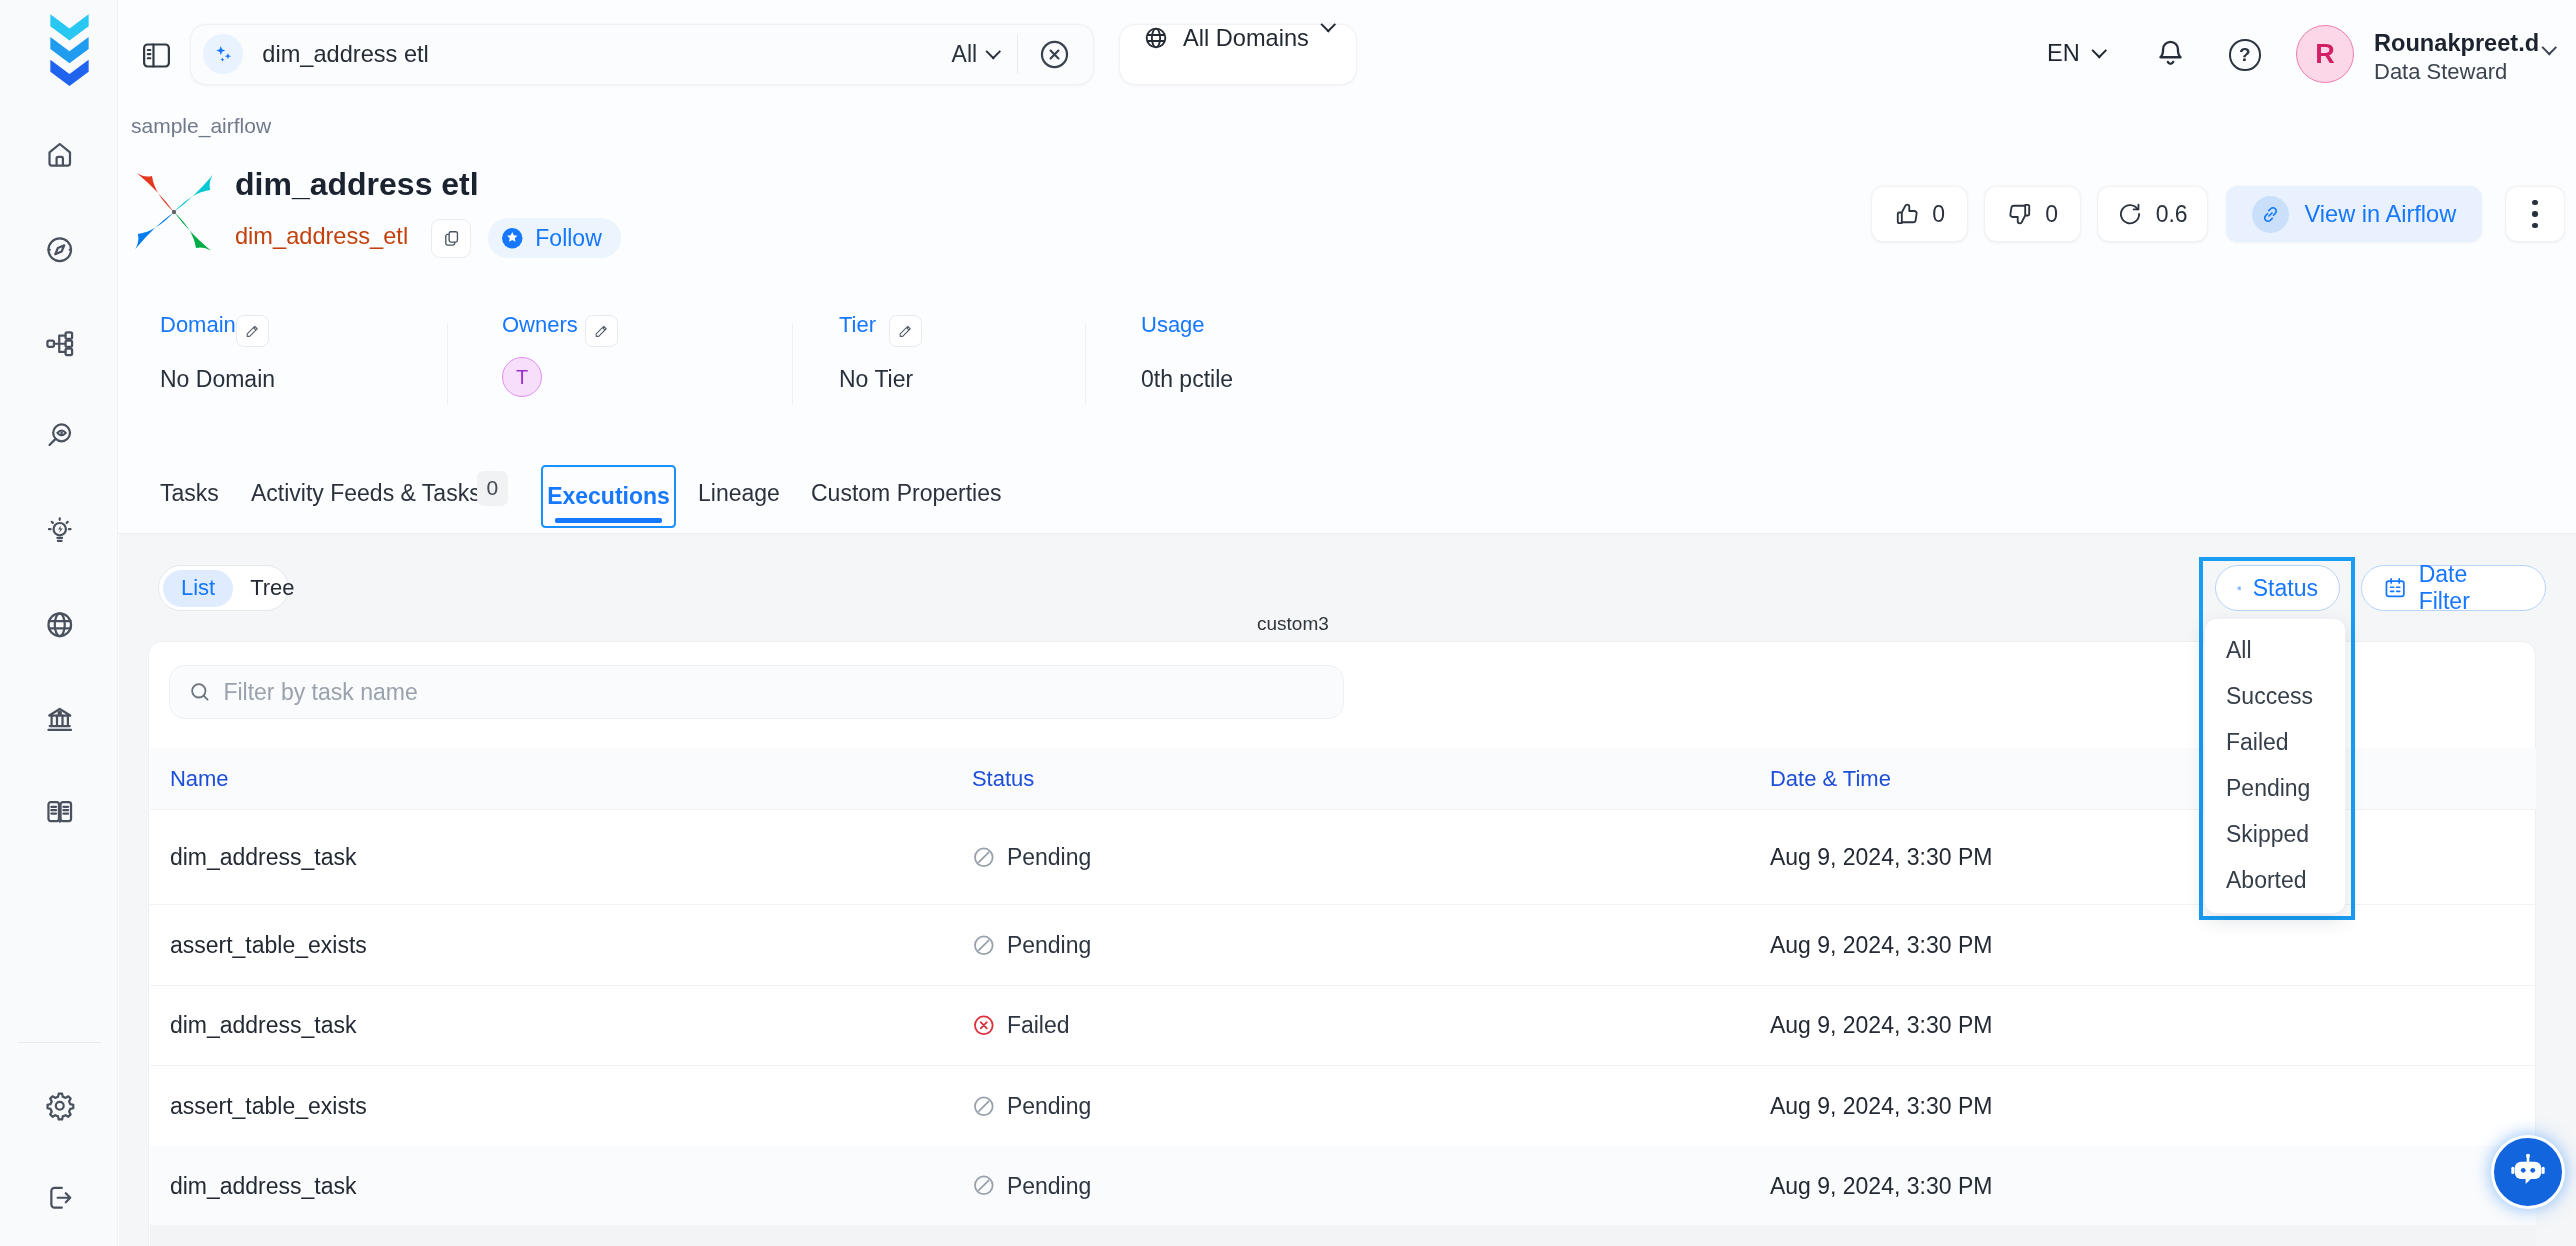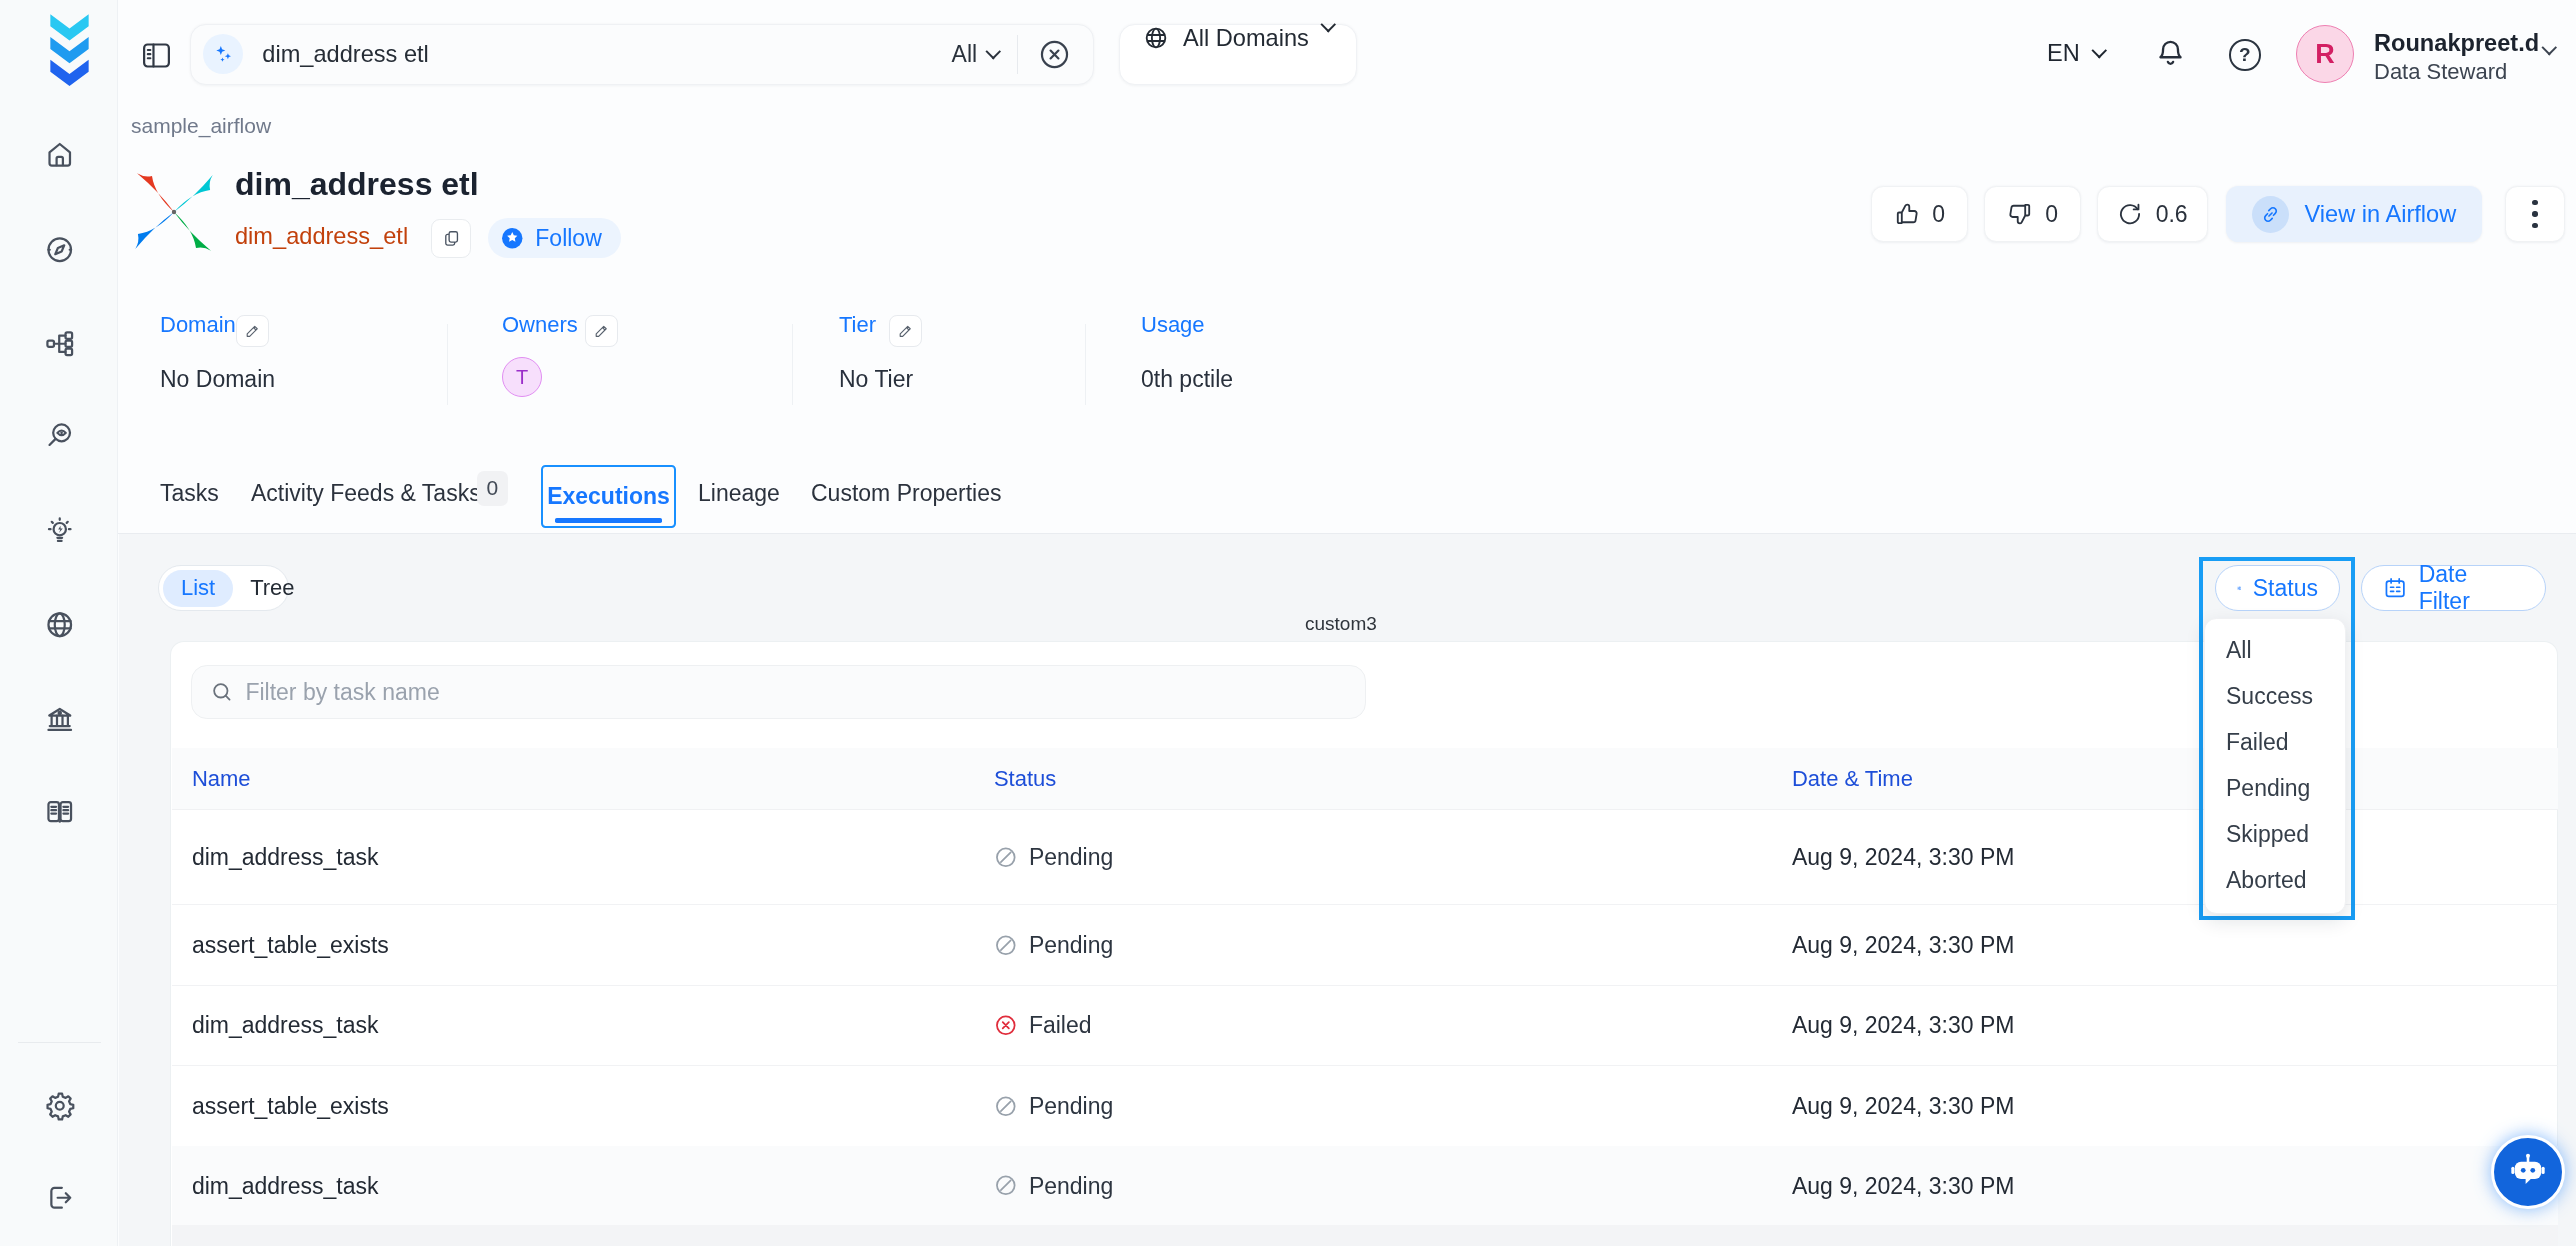--- a/index.html
+++ b/index.html
@@ -71,31 +71,31 @@
   .exec-box { position:absolute; left:541px; top:465px; width:135px; height:63px; border:2.6px solid #1890ff; border-radius:4.4px; display:flex; align-items:center; justify-content:center; }
   .exec-label { font-size:23px; font-weight:bold; color:#1677ff; }
   .exec-underline { position:absolute; left:12.3px; right:12.3px; bottom:3.5px; height:4.4px; background:#1677ff; border-radius:1.8px; }
 
   
   .exec-bg { position:absolute; left:119px; top:534px; right:0; bottom:0; background:#f4f6f8; }
   .toggle { position:absolute; left:158px; top:565px; width:131px; height:46px; background:#fff; border:0.9px solid #e4e9ee; border-radius:23px; display:flex; align-items:center; padding:0 4.4px; z-index:2; }
   .toggle .seg { height:37px; border-radius:18.4px; display:flex; align-items:center; justify-content:center; padding:0 17.5px; font-size:22px; cursor:pointer; }
   .seg-active { background:#dfecff; color:#1677ff; }
   .seg-plain { color:#242b34; }
-  .custom3 { position:absolute; left:1257px; top:613px; font-size:19px; color:#2f353c; z-index:2;margin-left:48px; }
+  .custom3 { position:absolute; left:1257px; top:613px; font-size:19px; color:#2f353c; z-index:2; }
 
   .filter-btn { position:absolute; top:565px; height:46px; background:#fff; border:1.8px solid #b7d3f9; border-radius:23px; display:flex; align-items:center; gap:11.4px; padding:0 21px; font-size:23px; color:#1677ff; cursor:pointer; z-index:2; }
   .filter-btn svg { width:24.5px; height:24.5px; stroke:#1677ff; fill:none; stroke-width:1.7; stroke-linecap:round; stroke-linejoin:round; }
 
   .focus-box { position:absolute; left:2199px; top:557px; width:156px; height:363px; border:4.4px solid #189df5; z-index:9; pointer-events:none; }
   .dropdown { position:absolute; left:2204px; top:618px; width:142px; background:#fff; border:0.9px solid #f0f1f3; border-radius:12.3px; box-shadow:0 7px 19px rgba(20,30,50,.12); padding:8.8px 0; z-index:10; }
   .dd-item { height:46px; display:flex; align-items:center; padding:0 21px; font-size:23px; color:#353e49; cursor:pointer; }
 
   
-  .card { position:absolute; left:170px; top:641px; width:2388px; height:606px; background:#fff; border:0.9px solid #ecf0f2; border-bottom:none; border-radius:14px 14px 0 0; z-index:1; }
+  .card { position:absolute; left:148px; top:641px; width:2388px; height:606px; background:#fff; border:0.9px solid #ecf0f2; border-bottom:none; border-radius:14px 14px 0 0; z-index:1; }
   .task-filter { position:absolute; left:20px; top:23px; width:1175px; height:54px; background:#fafbfc; border:0.9px solid #eef0f2; border-radius:15.8px; display:flex; align-items:center; padding:0 17.5px; gap:12.3px; }
   .task-filter svg { width:23.6px; height:23.6px; stroke:#6a727c; fill:none; stroke-width:1.8; stroke-linecap:round; }
   .task-filter input { flex:1; border:none; outline:none; background:transparent; font:23px "Liberation Sans",sans-serif; color:#28303a; }
   .task-filter input::placeholder { color:#9aa2ad; }
   .thead { position:absolute; left:0.9px; top:106px; width:2386px; height:62px; background:#fafbfc; border-bottom:0.9px solid #f0f1f3; }
   .th { position:absolute; top:50%; transform:translateY(-50%); font-size:22px; color:#1d4ed8; font-weight:500; }
   .trow { position:absolute; left:0.9px; width:2386px; border-bottom:0.9px solid #f1f2f4; cursor:pointer; }
   .cell { position:absolute; top:50%; transform:translateY(-50%); font-size:23px; color:#232a34; }
   .cell-status { display:flex; align-items:center; gap:11.4px; color:#2d3540; }
   .cell-status svg { width:23.6px; height:23.6px; }

